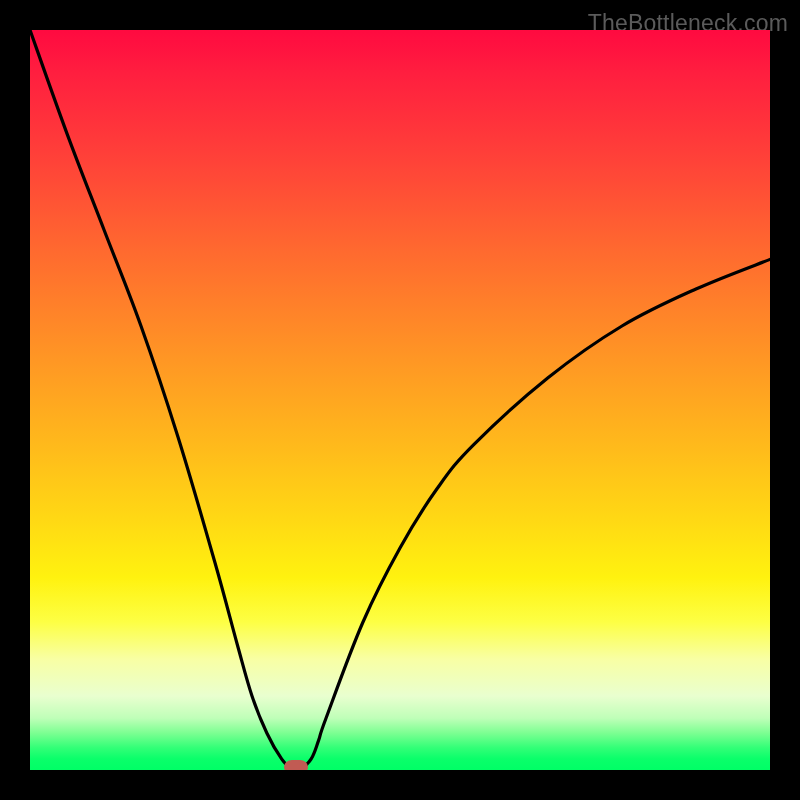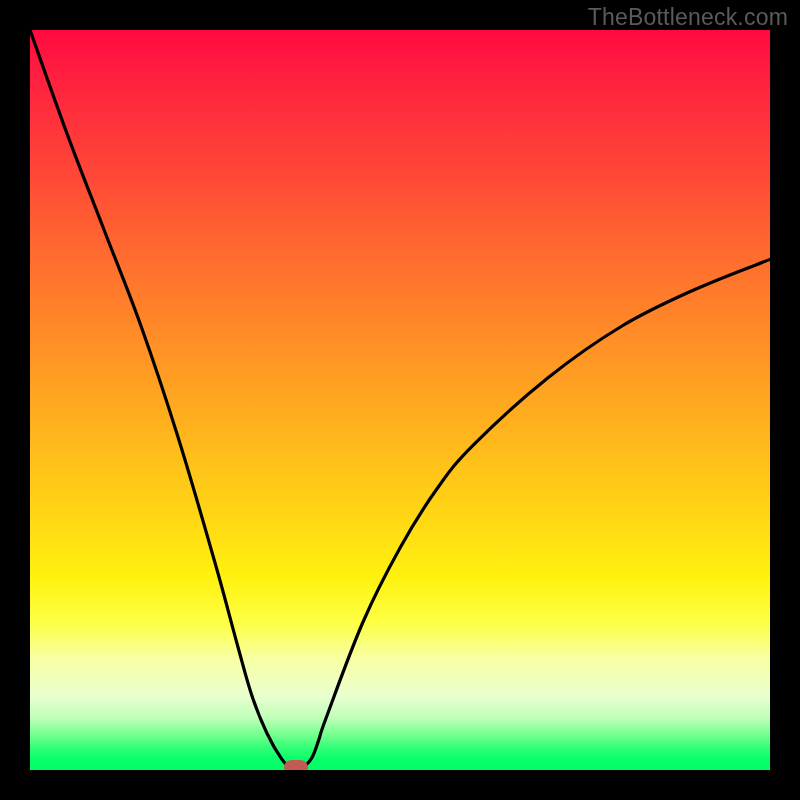--- a/index.html
+++ b/index.html
@@ -69,21 +69,21 @@
   .marker {
     position: absolute;
     width: 24px;
     height: 14px;
     border-radius: 8px / 7px;
     background: #c15b53;
     transform: translate(-50%, -50%);
   }
   .watermark {
     position: absolute;
-    top: 4px;
+    top: 10px;
     right: 12px;
     color: #5b5b5b;
     font-size: 23px;
     font-weight: 400;
     letter-spacing: 0.2px;
     pointer-events: none;
     user-select: none;
   }
 </style>
 </head>

